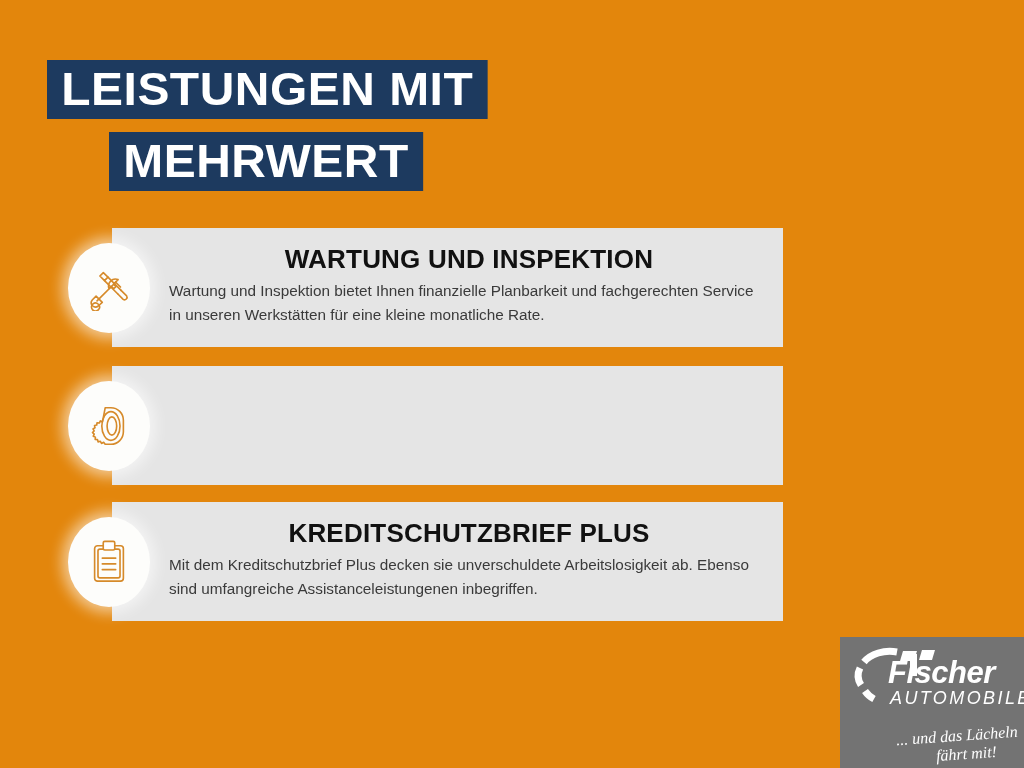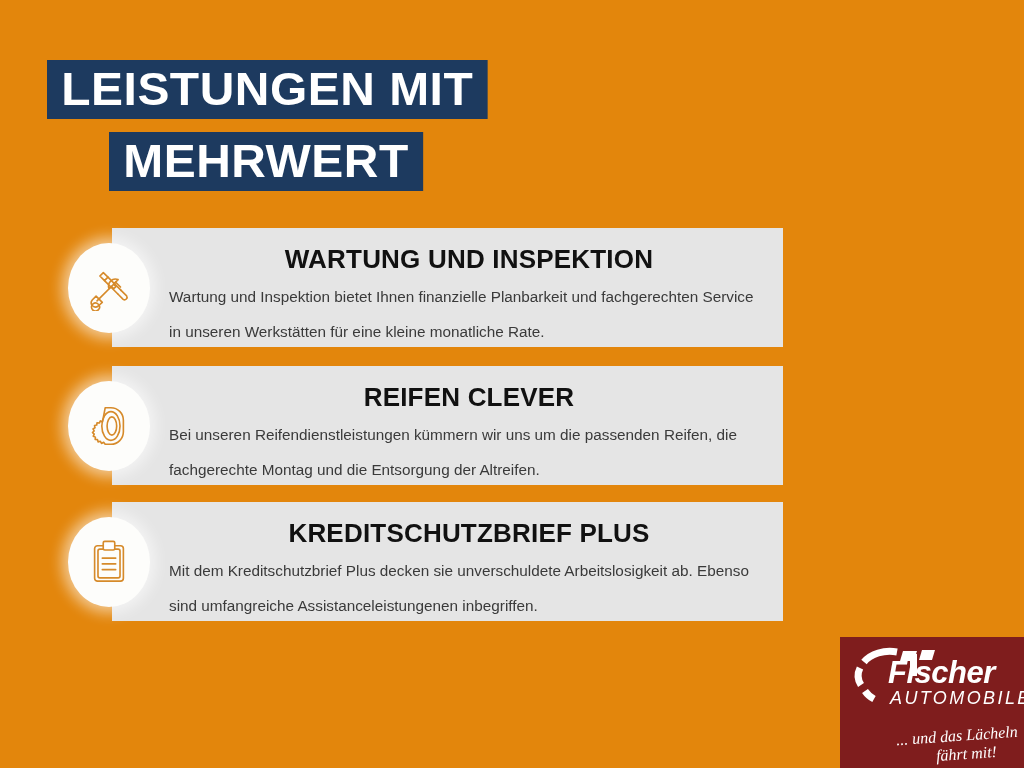--- a/index.html
+++ b/index.html
@@ -83,34 +83,34 @@
     line-height: 30px;
     color: #111111;
     letter-spacing: 0.2px;
     margin: 0 0 5px 0;
     white-space: nowrap;
     text-align: center;
   }
   .card-text {
     font-family: "Liberation Sans", sans-serif;
     font-size: 15.3px;
-    line-height: 35px;
+    line-height: 24px;
     color: #3a3a3a;
     margin: 0;
     max-width: 600px;
   }
 
   
   #logo-box {
     position: absolute;
     left: 840px;
     top: 637px;
     width: 184px;
     height: 131px;
-    background: #7f1d1d;
+    background: #737373;
     overflow: hidden;
   }
   #logo-mark {
     position: absolute;
     left: 10px;
     top: 8px;
     width: 170px;
     height: 66px;
   }
   #logo-wordmark {
@@ -192,24 +192,20 @@
         <path d="M20 5 h6 a13 13 0 0 1 13 13 v12 a13 13 0 0 1 -13 13 h-6
                  l-1.6 -2 -2.2 1.2 -1.2 -2.2 -2.4 0.6 -0.6 -2.4 -2.4 -0.2 0.2 -2.4
                  -2.2 -1 1 -2.2 -1.8 -1.6 1.7 -1.7 -1.2 -2.1 2.1 -1.2 -0.5 -2.3 2.3 -0.5
                  0.3 -2.4 2.4 0.3 1.1 -2.2 2.2 1.1 z"></path>
 
         <ellipse cx="26" cy="24" rx="9.5" ry="15"></ellipse>
 
         <ellipse cx="27" cy="24" rx="5" ry="9.5"></ellipse>
       </svg>
     </span>
-  </div>
-  <div class="card-body">
-    <h2 class="card-title">REIFEN CLEVER</h2>
-    <p class="card-text">Bei unseren Reifendienstleistungen kümmern wir uns um die passenden Reifen, die fachgerechte Montag und die Entsorgung der Altreifen.</p>
   </div>
 </div>
 
 <div class="card" id="card-2">
   <div class="icon-circle">
     <span>
       <svg width="44" height="46" viewBox="0 0 44 48" fill="none" stroke="#d68a2a" stroke-width="1.7" stroke-linecap="round" stroke-linejoin="round">
         <rect x="7" y="7" width="30" height="37" rx="3"></rect>
         <rect x="10.5" y="10.5" width="23" height="30" rx="2"></rect>
         <rect x="16" y="2.5" width="12" height="9" rx="1.5" fill="#ffffff"></rect>

